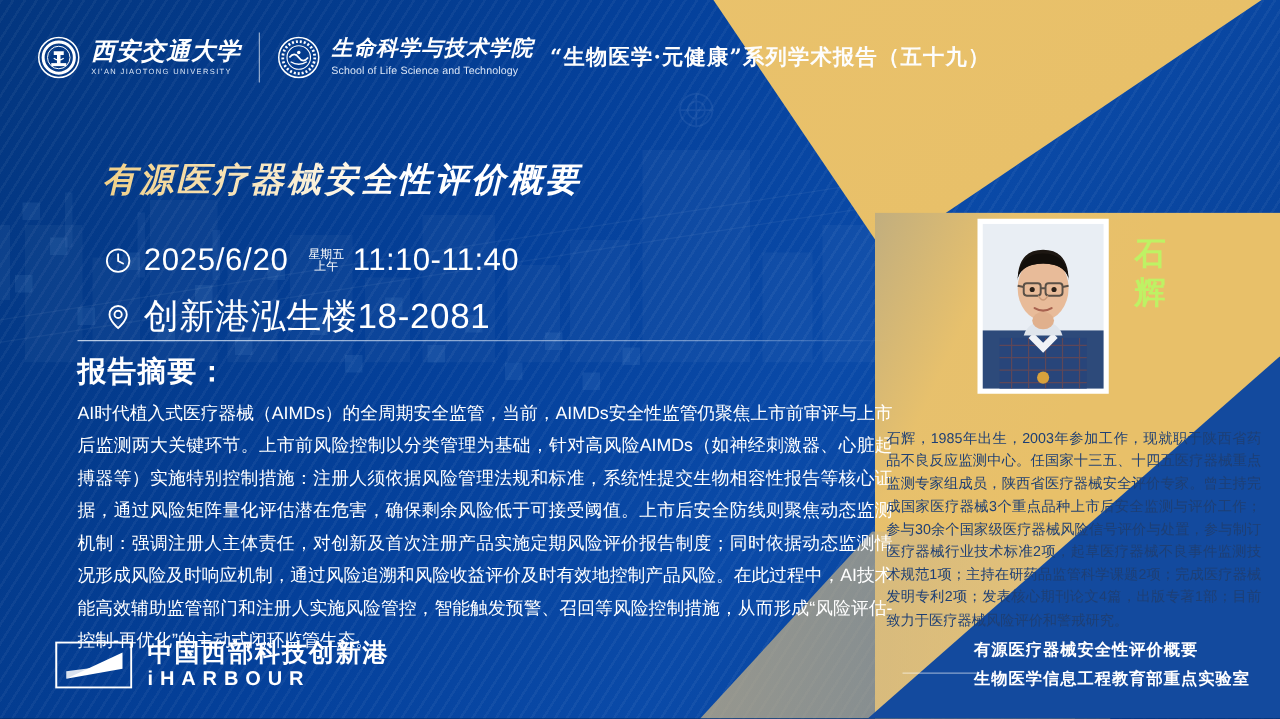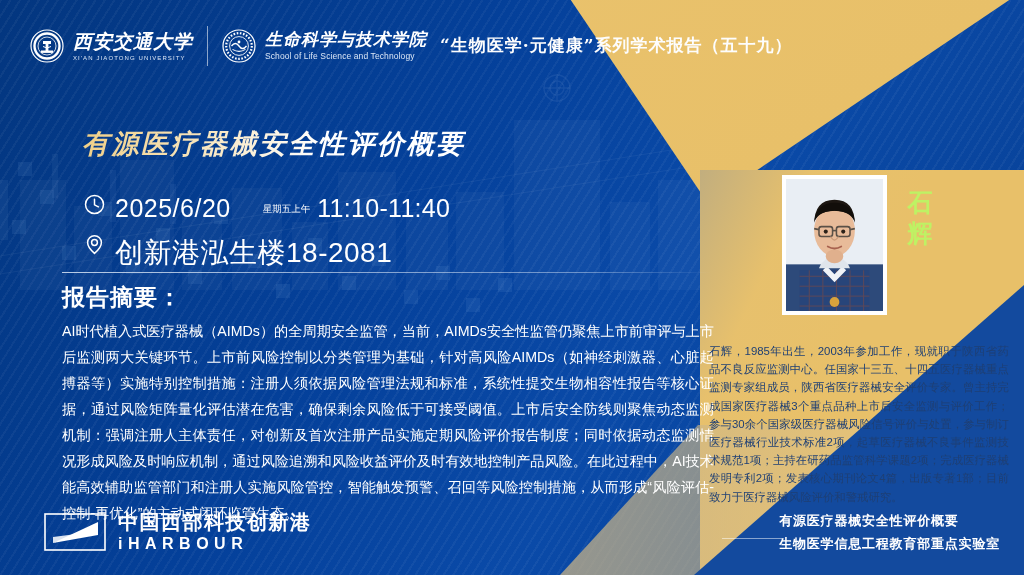--- a/index.html
+++ b/index.html
@@ -115,29 +115,29 @@
     position:absolute;left:82px;top:126px;
     font-family:"DejaVu Serif","Liberation Serif",serif;
     font-size:27px;font-weight:bold;font-style:italic;
     letter-spacing:2.5px;white-space:nowrap;
     background:linear-gradient(100deg,#f0cf86 0%,#f7e4bb 30%,#ffffff 62%,#ffffff 100%);
     -webkit-background-clip:text;background-clip:text;
     -webkit-text-fill-color:transparent;color:transparent;
   }
 
   .meta-row{
-    position:absolute;display:flex;color:#ffffff;
+    position:absolute;display:flex;align-items:center;color:#ffffff;
   }
   .meta-time{left:84px;top:194px;}
   .meta-place{left:84px;top:234px;}
   .meta-icon{flex:none;margin-right:10px;}
   .meta-date{font-size:25px;letter-spacing:.5px;}
   .weekday{
-    display:inline-flex;align-items:center;
-    line-height:1.05;margin:0 7px 0 32px;font-size:9.5px;color:#ffffff;
+    display:inline-flex;flex-direction:column;align-items:center;
+    line-height:1.05;margin:0 7px 0 16px;font-size:9.5px;color:#ffffff;
   }
   .meta-clock{font-size:25px;letter-spacing:.3px;}
   .meta-room{font-size:28px;letter-spacing:.5px;}
 
   .divider{
     position:absolute;left:62px;top:272px;width:650px;height:1px;
     background:linear-gradient(90deg,rgba(215,228,245,.85),rgba(215,228,245,.45) 80%,rgba(215,228,245,0));
   }
 
   .abstract-heading{

